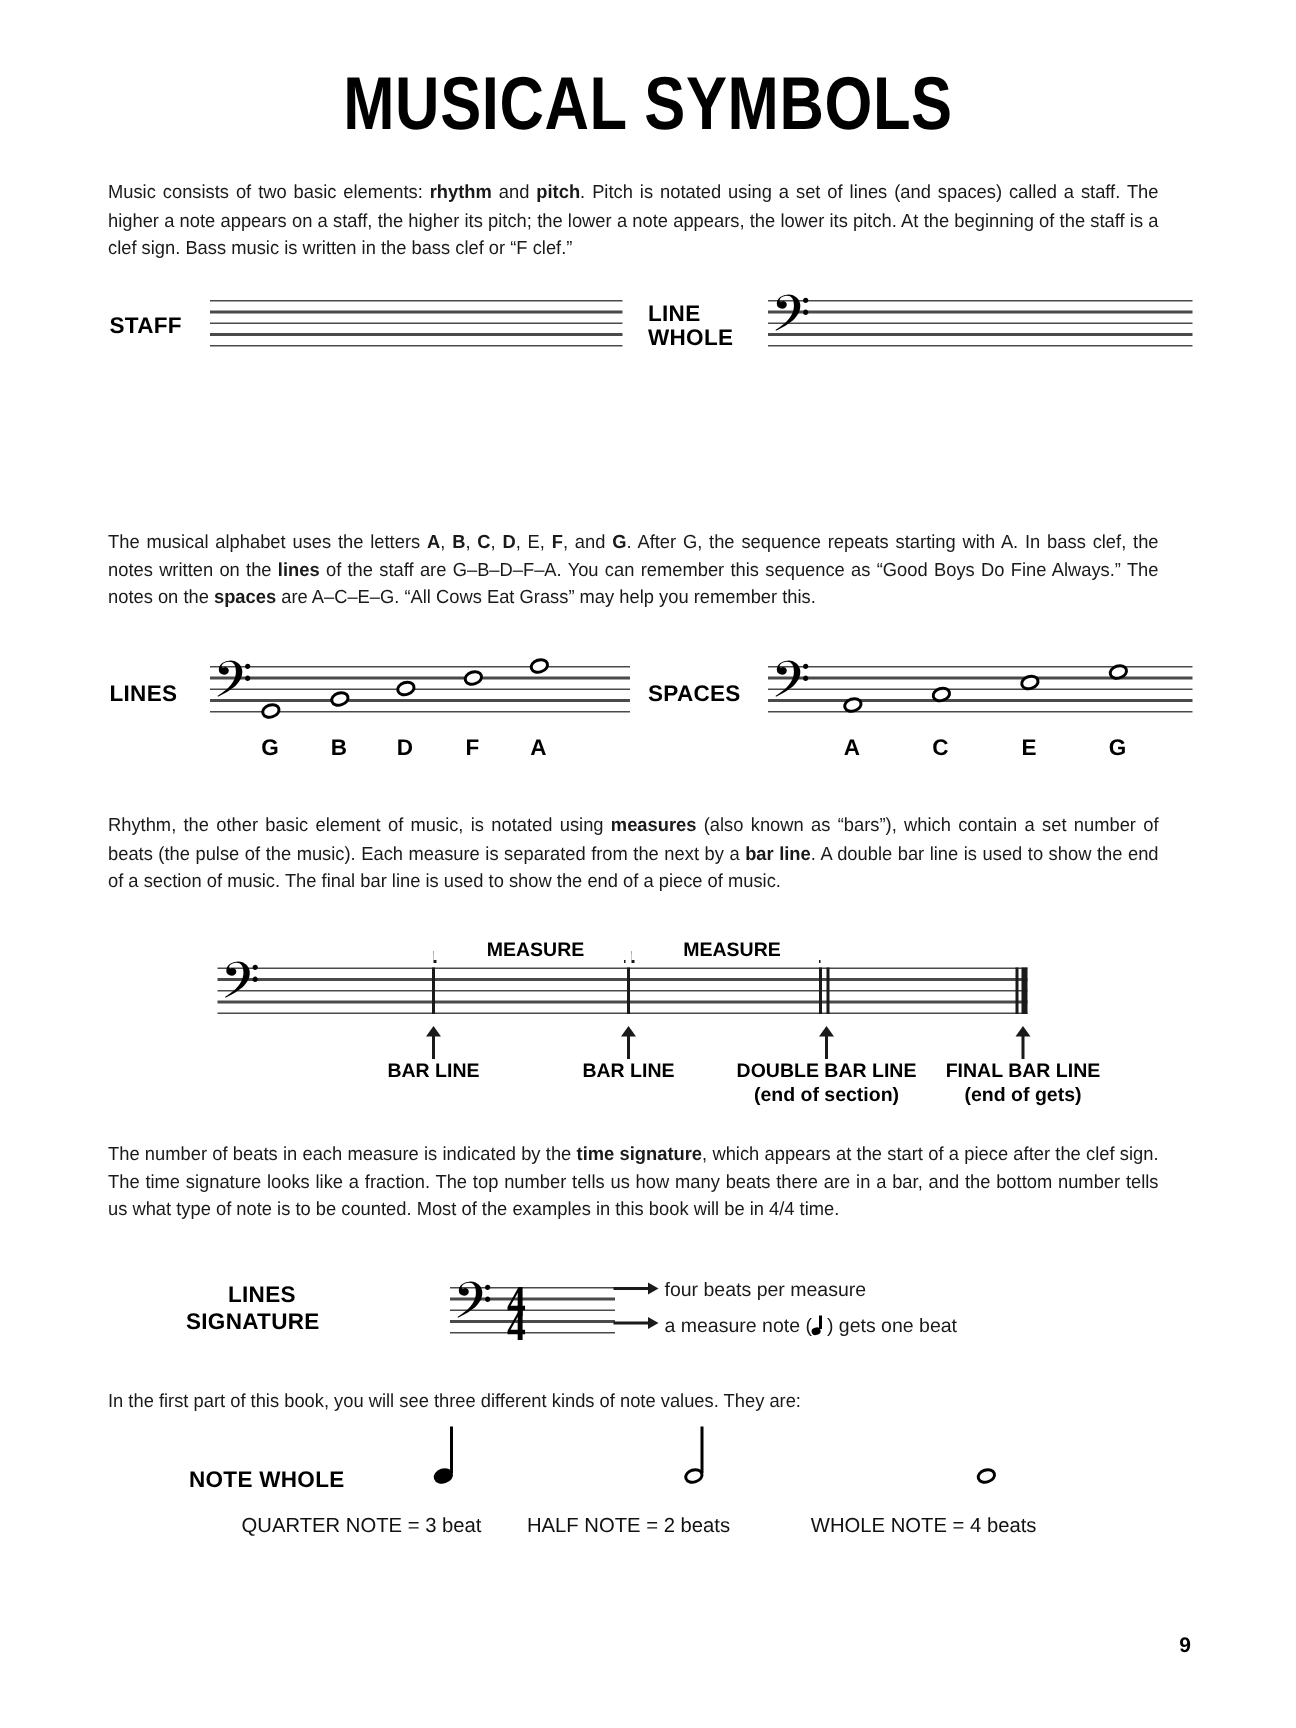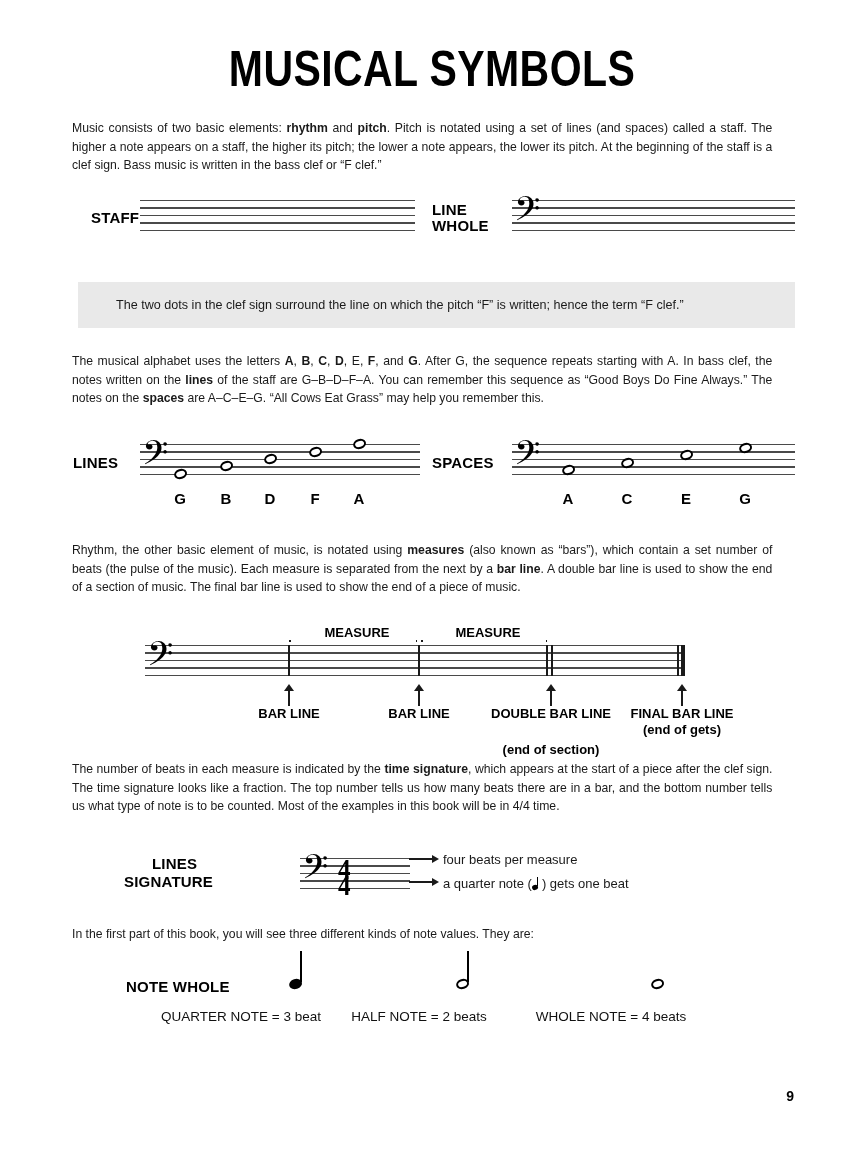--- a/index.html
+++ b/index.html
@@ -144,21 +144,21 @@
 <body>
 
 <div class="page">
 
   <div class="title">MUSICAL SYMBOLS</div>
 
   <div class="para" style="top:119px;">
     <span>Music consists of two basic elements: </span><b>rhythm</b><span> and </span><b>pitch</b><span>. Pitch is notated using a set of lines (and spaces) called a staff. The higher a note appears on a staff, the higher its pitch; the lower a note appears, the lower its pitch. At the beginning of the staff is a clef sign. Bass music is written in the bass clef or “F clef.”</span>
   </div>
 
-  <div class="lbl" style="left:91px; top:209px;">STAFF</div>
+  <div class="lbl" style="left:73px; top:209px;">STAFF</div>
 
   <div class="staff" id="staff-plain" style="left:140px; top:200px; width:275px; height:31px;">
       <div class="sline" style="top: 0px;"></div>
       <div class="sline" style="top: 7.4px;"></div>
       <div class="sline" style="top: 14.8px;"></div>
       <div class="sline" style="top: 22.2px;"></div>
       <div class="sline" style="top: 29.6px;"></div>
     </div>
 
   <div class="lbl" style="left:432px; top:201px;">LINE</div>
@@ -166,23 +166,20 @@
 
   <div class="staff" id="staff-clef" style="left:512px; top:200px; width:283px; height:31px;">
       <div class="sline" style="top: 0px;"></div>
       <div class="sline" style="top: 7.4px;"></div>
       <div class="sline" style="top: 14.8px;"></div>
       <div class="sline" style="top: 22.2px;"></div>
       <div class="sline" style="top: 29.6px;"></div>
     </div>
   <div class="clef" style="left:514px; top:193px; font-size:41px;">𝄢</div>
 
-  <div class="callout" style="left:78px; top:282px; width:717px; height:46px;">
-    <span>The two dots in the clef sign surround the line on which the pitch “F” is written; hence the term “F clef.”</span>
-  </div>
 
   <div class="para" style="top:352px;">
     <span>The musical alphabet uses the letters </span><b>A</b><span>, </span><b>B</b><span>, </span><b>C</b><span>, </span><b>D</b><span>, E, </span><b>F</b><span>, and </span><b>G</b><span>. After G, the sequence repeats starting with A. In bass clef, the notes written on the </span><b>lines</b><span> of the staff are  G–B–D–F–A. You can remember this sequence as “Good Boys Do Fine Always.” The notes on the </span><b>spaces</b><span> are A–C–E–G. “All Cows Eat Grass” may help you remember this.</span>
   </div>
 
   <div class="lbl" style="left:73px; top:454px;">LINES</div>
   <div class="staff" id="staff-lines" style="left:140px; top:444px; width:280px; height:31px;">
       <div class="sline" style="top: 0px;"></div>
       <div class="sline" style="top: 7.4px;"></div>
       <div class="sline" style="top: 14.8px;"></div>
@@ -283,21 +280,21 @@
       <div class="uarrow" style="left: 414px; top: 684px; width: 10px; height: 22px;">
         <div class="hd"></div>
         <div class="shaft"></div>
       </div>
       <div class="alabel" style="left: 319px; width: 200px; top: 706px;">BAR LINE</div>
       <div class="uarrow" style="left: 546px; top: 684px; width: 10px; height: 22px;">
         <div class="hd"></div>
         <div class="shaft"></div>
       </div>
       <div class="alabel" style="left: 451px; width: 200px; top: 706px;">DOUBLE BAR LINE</div>
-      <div class="asub" style="left: 451px; width: 200px; top: 742px;">(end of section)</div>
+      <div class="asub" style="left: 451px; width: 200px; top: 722px;">(end of section)</div>
       <div class="uarrow" style="left: 677px; top: 684px; width: 10px; height: 22px;">
         <div class="hd"></div>
         <div class="shaft"></div>
       </div>
       <div class="alabel" style="left: 582px; width: 200px; top: 706px;">FINAL BAR LINE</div>
       <div class="asub" style="left: 582px; width: 200px; top: 722px;">(end of gets)</div>
     </div>
 
   <div class="para" style="top:760px;">
     <span>The number of beats in each measure is indicated by the </span><b>time signature</b><span>, which appears at the start of a piece after the clef sign. The time signature looks like a fraction. The top number tells us how many beats there are in a bar, and the bottom number tells us what type of note is to be counted. Most of the examples in this book will be in 4/4 time.</span>
@@ -321,21 +318,21 @@
     <div class="shaft" style="width:24px;"></div>
     <div class="hd" style="left:23px;"></div>
   </div>
   <div class="rtext" style="left:443px; top:852px;">four beats per measure</div>
 
   <div class="rarrow" style="left:409px; top:878px; width:30px; height:9px;">
     <div class="shaft" style="width:24px;"></div>
     <div class="hd" style="left:23px;"></div>
   </div>
   <div class="rtext" style="left:443px; top:876px;">
-    <span>a quarter note (</span><span style="position:relative; display:inline-block; width:10px; height:12px; vertical-align:-2px;"><span class="inlinenote" style="left:0; top:0;">
+    <span>a measure note (</span><span style="position:relative; display:inline-block; width:10px; height:12px; vertical-align:-2px;"><span class="inlinenote" style="left:0; top:0;">
           <span class="h"></span>
           <span class="s"></span>
         </span></span><span>) gets one beat</span>
   </div>
 
   <div class="para" style="top:925px;">In the first part of this book, you will see three different kinds of note values. They are:</div>
 
   <div class="lbl" style="left:126px; top:978px;">NOTE WHOLE</div>
 
   <div id="note-values-group">
@@ -345,18 +342,18 @@
       </div>
       <div class="nvlabel" style="left: 161px; width: 160px; text-align: center; top: 1009px;">QUARTER NOTE = 3 beat</div>
       <div class="note hollow" style="left: 455.5px; top: 979px; width: 13px; height: 10px;">
         <div class="head"></div>
         <div class="stem" style="left:11.5px; top:-28px; height:31px;"></div>
       </div>
       <div class="nvlabel" style="left: 339px; width: 160px; text-align: center; top: 1009px;">HALF NOTE =  2 beats</div>
       <div class="note hollow" style="left: 650.5px; top: 979px; width: 13px; height: 10px;">
         <div class="head"></div>
       </div>
-      <div class="nvlabel" style="left: 531px; width: 160px; text-align: center; top: 1009px;">WHOLE NOTE =  4 beats</div>
+      <div class="nvlabel" style="left: 531px; width: 160px; text-align: right; top: 1009px;">WHOLE NOTE =  4 beats</div>
     </div>
 
   <div class="pageno">9</div>
 
 </div>
 
 </body></html>

